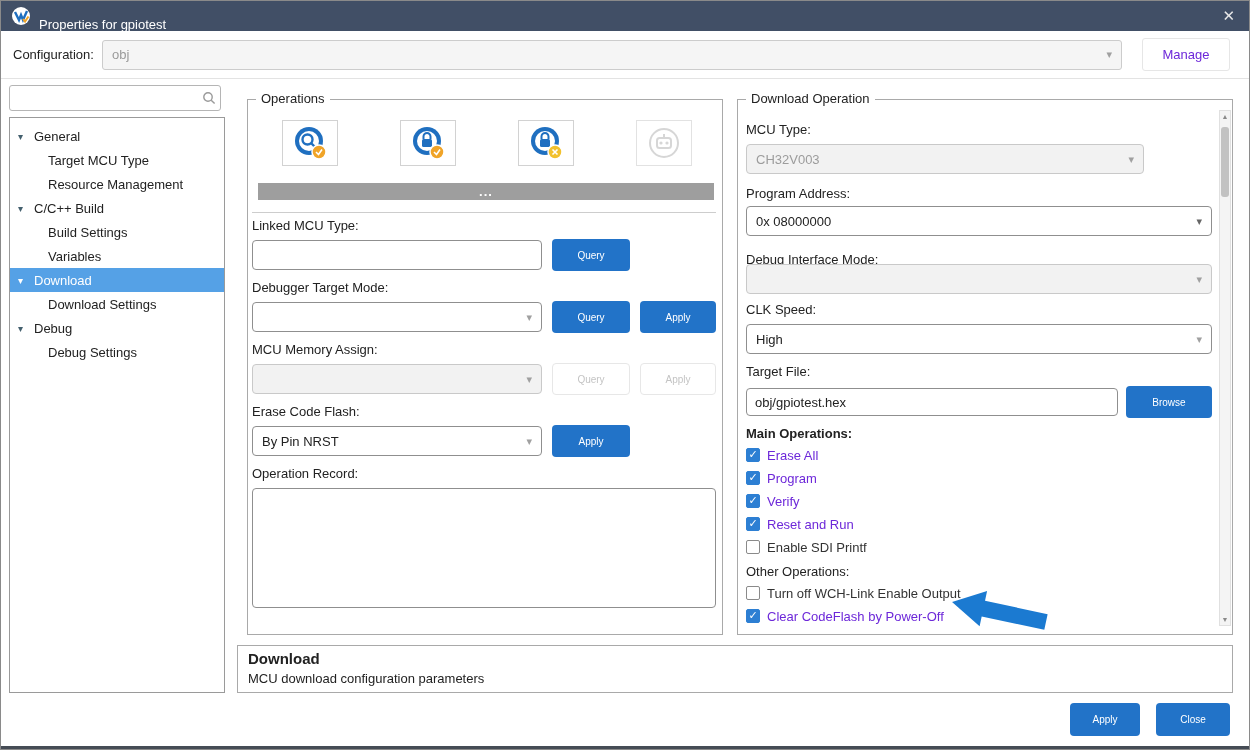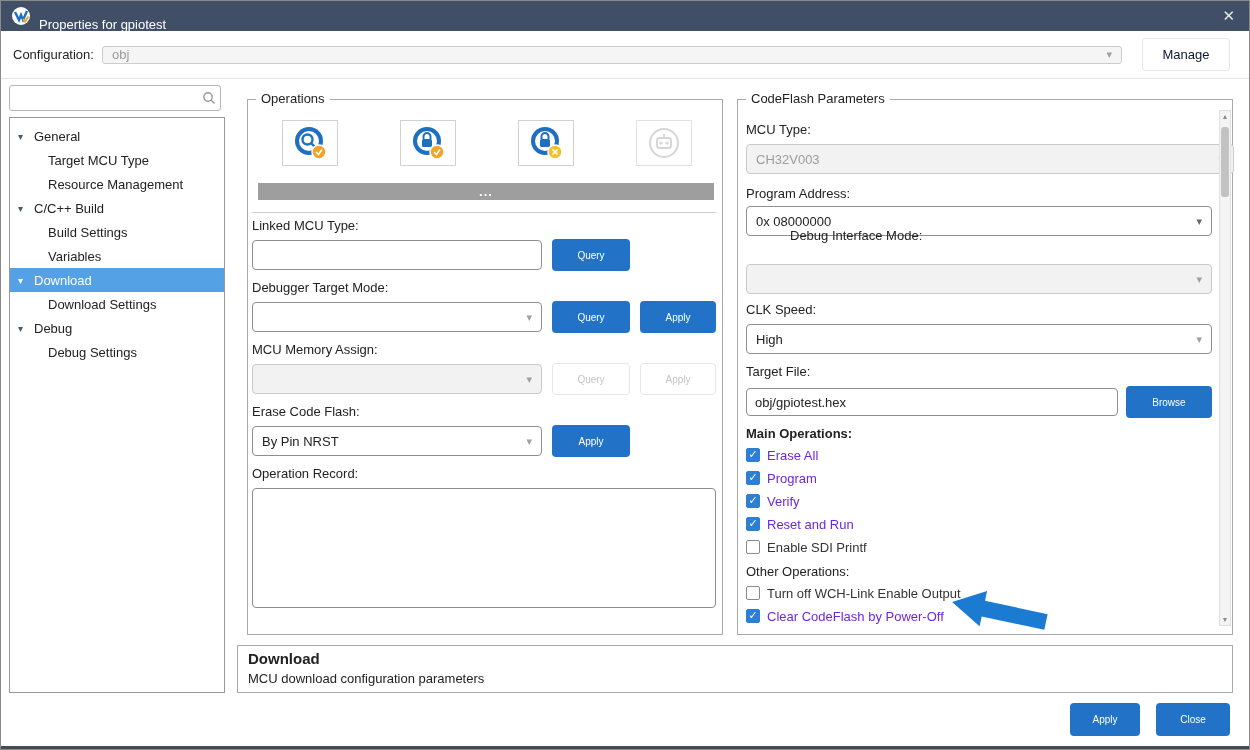--- a/index.html
+++ b/index.html
@@ -14,24 +14,24 @@
   
   .titlebar { left:0; top:0; width:1250px; height:30px; background:#414f66; color:#fff;
     display:flex; align-items:center; padding:0 10px; gap:8px; }
   .titlebar .title { font-size:13px;margin-top:16px; }
   .titlebar .close { margin-left:auto; font-size:15px; color:#e8e8e8; cursor:default; padding:0 6px; }
 
   
   .configrow { left:0; top:30px; width:1250px; height:48px; background:#fff;
     border-bottom:1px solid #e3e3e3; display:flex; align-items:center; padding:0 12px; gap:8px; }
   .configrow .lbl { color:#222; }
-  .cfgselect { width:1020px; height:18px; background:#f5f5f5; border:1px solid #cccccc; border-radius:3px;
+  .cfgselect { width:1020px; height:30px; background:#f5f5f5; border:1px solid #cccccc; border-radius:3px;
     color:#9a9a9a; display:flex; align-items:center; justify-content:space-between; padding:0 9px; }
   .btn-manage { margin-left:12px; width:88px; height:33px; background:#fff; border:1px solid #e6e6e6;
-    border-radius:3px; color:#0f172a; font:inherit; }
+    border-radius:3px; color:#6d28d9; font:inherit; }
 
   
   .searchbox { left:8px; top:84px; width:212px; height:26px; border:1px solid #b5b5b5; border-radius:3px;
     background:#fff; display:flex; align-items:center; }
   .searchbox input { flex:1; border:none; outline:none; background:transparent; font:inherit; padding:0 6px; }
   .searchbox .mag { width:22px; display:flex; align-items:center; justify-content:center; }
   .treepanel { left:8px; top:116px; width:216px; height:576px; border:1px solid #9a9a9a; background:#fff; }
   .titem { position:absolute; left:0; width:214px; height:24px; display:flex; align-items:center; cursor:default; }
   .titem .tri { width:14px; margin-left:8px; font-size:10px; color:#44606e; }
   .titem.lvl0 .tlabel { margin-left:2px; }
@@ -228,35 +228,35 @@
     <span>By Pin NRST</span>
     <span class="chev">▾</span>
   </div>
   <button class="btn" style="left:304px; top:325px; width:78px; height:32px;">Apply</button>
 
   <span class="flabel" style="left:4px; top:366px;">Operation Record:</span>
   <textarea class="record" style="left: 4px; top: 388px; width: 464px; height: 120px;"></textarea>
 </div>
 
 <div class="group" style="left:736px; top:98px; width:496px; height:536px;">
-  <span class="legend">CodeFlash Parameters</span>
+  <span class="legend">Download Operation</span>
 
   <span class="flabel" style="left:8px; top:22px;">MCU Type:</span>
-  <div class="select disabled" style="left:8px; top:44px; width:488px;">
+  <div class="select disabled" style="left:8px; top:44px; width:398px;">
     <span>CH32V003</span>
     <span class="chev">▾</span>
   </div>
 
   <span class="flabel" style="left:8px; top:86px;">Program Address:</span>
   <div class="select" style="left:8px; top:106px; width:466px;">
     <span>0x 08000000</span>
     <span class="chev" style="color:#666;">▾</span>
   </div>
 
-  <span class="flabel" style="left:8px; top:128px;margin-left:44px;">Debug Interface Mode:</span>
+  <span class="flabel" style="left:8px; top:152px;">Debug Interface Mode:</span>
   <div class="select disabled" style="left:8px; top:164px; width:466px;">
     <span></span>
     <span class="chev">▾</span>
   </div>
 
   <span class="flabel" style="left:8px; top:202px;">CLK Speed:</span>
   <div class="select" style="left:8px; top:224px; width:466px;">
     <span>High</span>
     <span class="chev">▾</span>
   </div>

